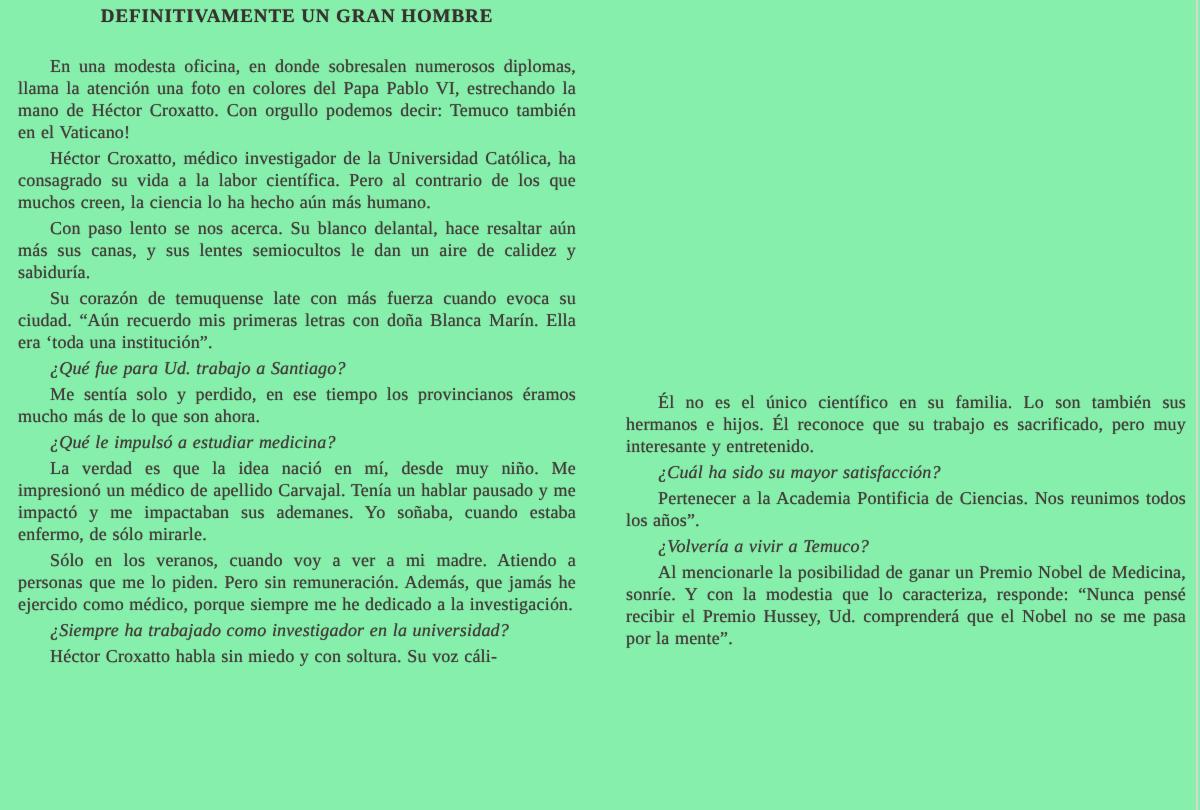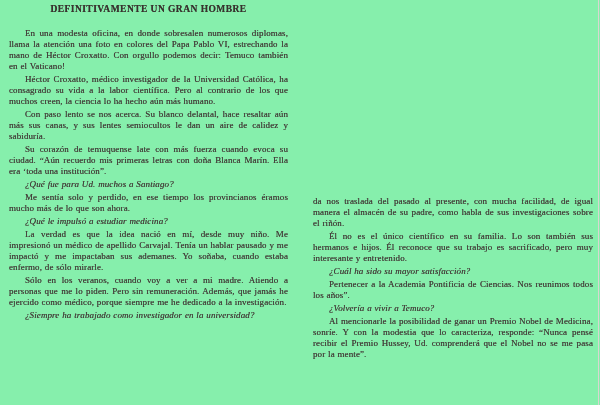--- a/index.html
+++ b/index.html
@@ -50,29 +50,29 @@
 <div class="page">
   <div class="page-edge"></div>
 
   <h1 class="title">DEFINITIVAMENTE UN GRAN HOMBRE</h1>
 
   <div class="col col-left">
     <p>En una modesta oficina, en donde sobresalen numerosos diplomas, llama la atención una foto en colores del Papa Pablo VI, estrechando la mano de Héctor Croxatto. Con orgullo podemos decir: Temuco también en el Vaticano!</p>
     <p>Héctor Croxatto, médico investigador de la Universidad Católica, ha consagrado su vida a la labor científica. Pero al contrario de los que muchos creen, la ciencia lo ha hecho aún más humano.</p>
     <p>Con paso lento se nos acerca. Su blanco delantal, hace resaltar aún más sus canas, y sus lentes semiocultos le dan un aire de calidez y sabiduría.</p>
     <p>Su corazón de temuquense late con más fuerza cuando evoca su ciudad. “Aún recuerdo mis primeras letras con doña Blanca Marín. Ella era ‘toda una institución”.</p>
-    <p class="question">¿Qué fue para Ud. muchos a Santiago?</p>
+    <p class="question">¿Qué fue para Ud. trabajo a Santiago?</p>
     <p>Me sentía solo y perdido, en ese tiempo los provincianos éramos mucho más de lo que son ahora.</p>
     <p class="question">¿Qué le impulsó a estudiar medicina?</p>
     <p>La verdad es que la idea nació en mí, desde muy niño. Me impresionó un médico de apellido Carvajal. Tenía un hablar pausado y me impactó y me impactaban sus ademanes. Yo soñaba, cuando estaba enfermo, de sólo mirarle.</p>
     <p>Sólo en los veranos, cuando voy a ver a mi madre. Atiendo a personas que me lo piden. Pero sin remuneración. Además, que jamás he ejercido como médico, porque siempre me he dedicado a la investigación.</p>
     <p class="question">¿Siempre ha trabajado como investigador en la universidad?</p>
+    <p>Héctor Croxatto habla sin miedo y con soltura. Su voz cáli-</p>
   </div>
 
   <div class="col col-right">
-    <p class="noindent">da nos traslada del pasado al presente, con mucha facilidad, de igual manera el almacén de su padre, como habla de sus investigaciones sobre el riñón.</p>
     <p>Él no es el único científico en su familia. Lo son también sus hermanos e hijos. Él reconoce que su trabajo es sacrificado, pero muy interesante y entretenido.</p>
     <p class="question">¿Cuál ha sido su mayor satisfacción?</p>
     <p>Pertenecer a la Academia Pontificia de Ciencias. Nos reunimos todos los años”.</p>
     <p class="question">¿Volvería a vivir a Temuco?</p>
     <p>Al mencionarle la posibilidad de ganar un Premio Nobel de Medicina, sonríe. Y con la modestia que lo caracteriza, responde: “Nunca pensé recibir el Premio Hussey, Ud. comprenderá que el Nobel no se me pasa por la mente”.</p>
   </div>
 </div>
 
 </body></html>

